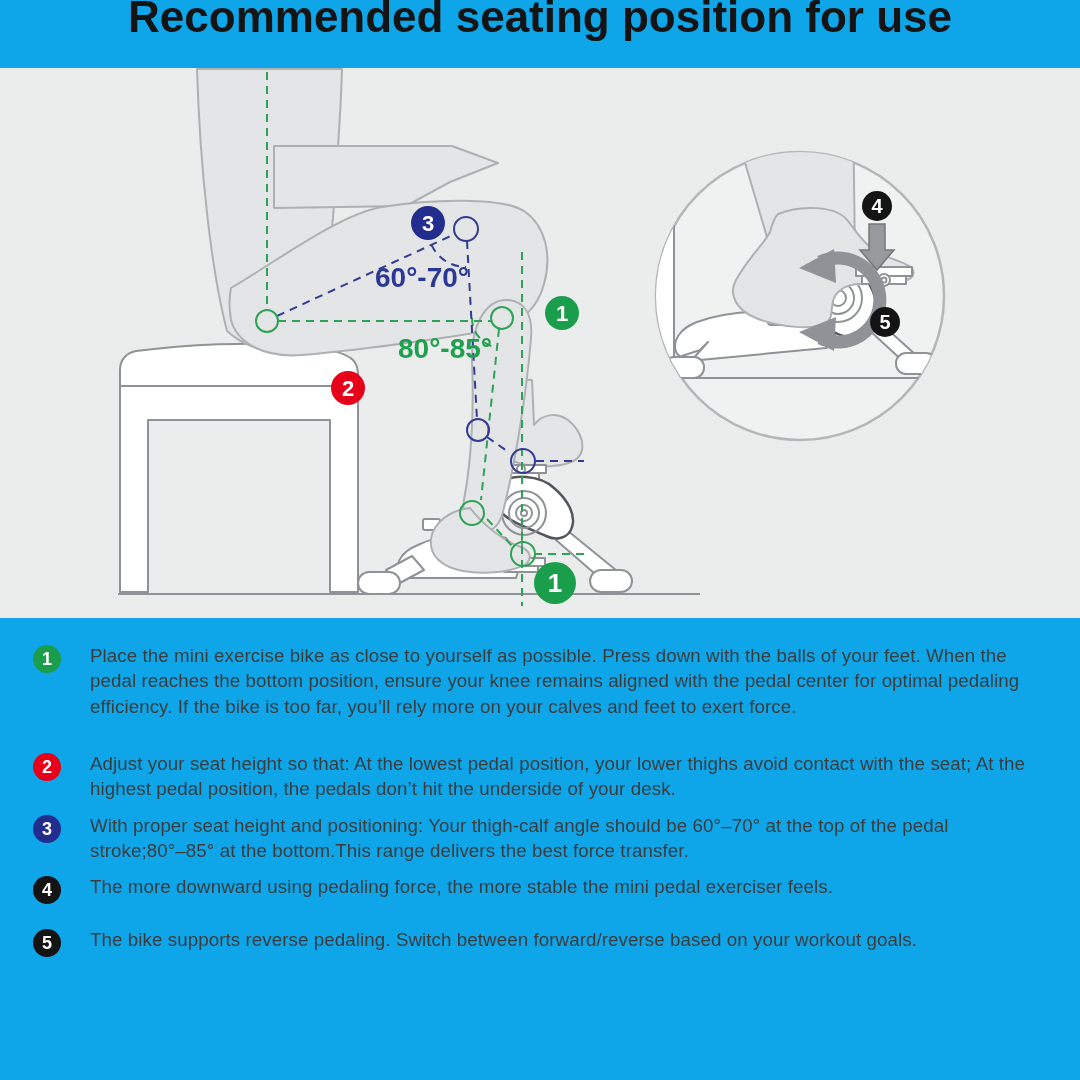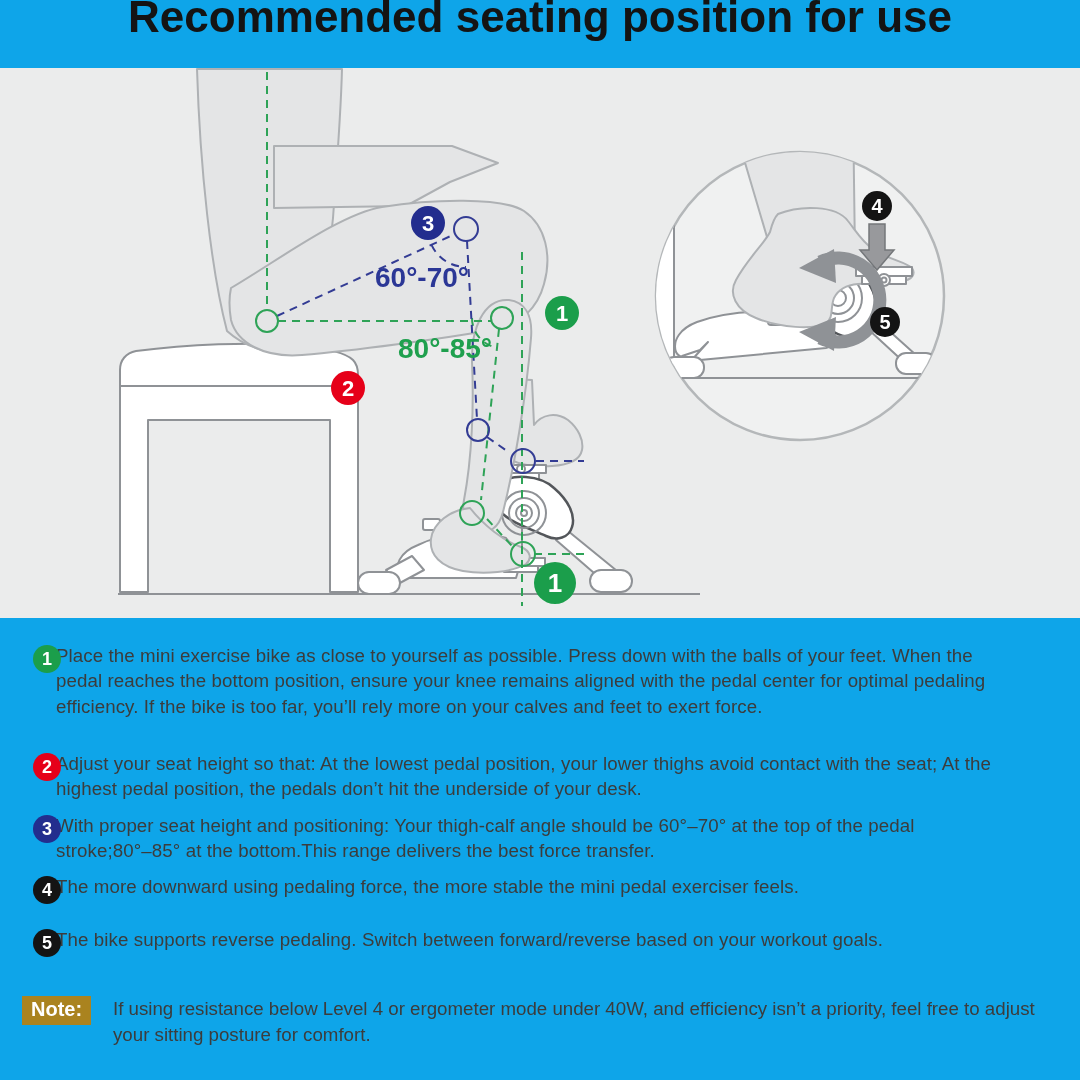--- a/index.html
+++ b/index.html
@@ -11,21 +11,21 @@
   .scene svg{display:block;}
 
   .rows{position:absolute;left:0;top:0;width:100%;}
   .inst-row{position:absolute;left:33px;width:1010px;}
   .badge{position:absolute;left:0;top:0;width:28px;height:28px;border-radius:50%;
          color:#fff;font-size:18px;font-weight:700;display:flex;align-items:center;justify-content:center;}
   .b-green{background:#1b9e4b;}
   .b-red{background:#e60019;}
   .b-navy{background:#232d8e;}
   .b-black{background:#141414;}
-  .inst-text{margin-left:23px;margin-top:-2px;width:938px;font-size:18.7px;line-height:25.3px;
+  .inst-text{margin-left:57px;margin-top:-2px;width:938px;font-size:18.7px;line-height:25.3px;
              color:#3c3c3c;letter-spacing:0.1px;}
   .note-row{position:absolute;left:22px;top:996px;width:1030px;}
   .note-label{position:absolute;left:0;top:0;background:#aa831f;color:#ffffff;
               font-size:20px;font-weight:700;padding:2px 9px 4px 9px;}
   .note-text{margin-left:91px;margin-top:0px;width:925px;font-size:18.7px;line-height:26px;color:#3c3c3c;}
 
   
   .bodyfill{fill:#e4e5e6;stroke:#aeb1b4;stroke-width:2;stroke-linejoin:round;}
   .wht{fill:#ffffff;stroke:#8f9296;stroke-width:2;stroke-linejoin:round;}
   .lin{fill:none;stroke:#8f9296;stroke-width:2;}
@@ -195,18 +195,14 @@
     <div class="inst-row" style="top:876px">
       <div class="badge b-black">4</div>
       <div class="inst-text">The more downward using pedaling force, the more stable the mini pedal exerciser feels.</div>
     </div>
     <div class="inst-row" style="top:929px">
       <div class="badge b-black">5</div>
       <div class="inst-text">The bike supports reverse pedaling. Switch between forward/reverse based on your workout goals.</div>
     </div>
   </div>
 
-  <div class="note-row">
-    <span class="note-label">Note:</span>
-    <div class="note-text">If using resistance below Level 4 or ergometer mode under 40W, and efficiency isn’t a priority, feel free to adjust your sitting posture for comfort.</div>
-  </div>
 
 </div>
 
 </body></html>

